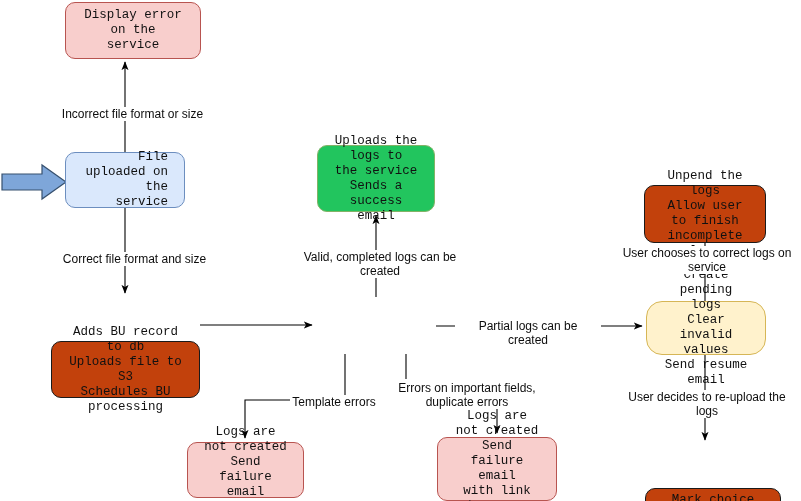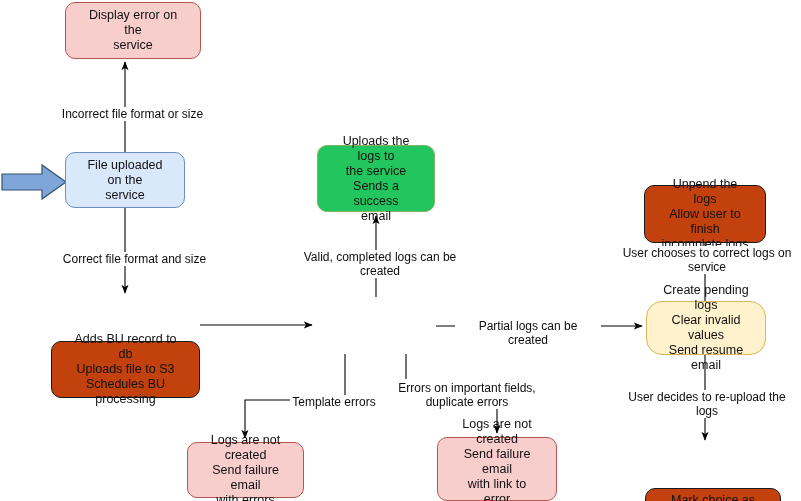--- a/index.html
+++ b/index.html
@@ -30,20 +30,21 @@
     border-radius: 10px;
     display: flex;
     align-items: center;
     justify-content: center;
     text-align: center;
     font-size: 12.5px;
     line-height: 15px;
     color: #111111;
     white-space: pre-line;
     padding: 2px 16px;
+    font-family: Liberation Mono, monospace;
   }
   .n-pink   { background: #f8cecc; border-color: #b85450; }
   .n-blue   { background: #dae8fc; border-color: #6c8ebf; }
   .n-green  { background: #22c55e; border-color: #82b366; }
   .n-yellow { background: #ffe6cc00; background-color: #fff2cc; border-color: #d6b656; border-radius: 16px; }
   .n-plain  { background: #c2410c; border-color: #1a1a1a; margin-top: 44px; }
 
   .edge-label {
     position: absolute;
     font-size: 12px;
@@ -104,21 +105,21 @@
       <line x1="705" y1="355" x2="705" y2="440" stroke="#000" stroke-width="1.1" marker-end="url(#arrowhead)"></line>
     </g>
 
     <g>
       <path d="M2,174 L42,174 L42,165 L66,182 L42,199 L42,190 L2,190 Z" fill="#7ea6d9" stroke="#36506e" stroke-width="1.2" stroke-linejoin="miter"></path>
     </g>
   </svg>
 
   <div class="node n-pink" style="left:65px;  top:2px;   width:136px; height:57px;">Display error on the
 service</div>
-  <div class="node n-blue" style="left:65px;  top:152px; width:120px; height:56px;">File uploaded on the
+  <div class="node n-blue" style="left:65px;  top:152px; width:120px; height:56px;text-align:right;">File uploaded on the
 service</div>
   <div class="node n-plain" style="left:51px;  top:297px; width:149px; height:57px;">Adds BU record to db
 Uploads file to S3
 Schedules BU processing</div>
   <div class="node n-green" style="left:317px; top:145px; width:118px; height:67px;">Uploads the logs to
 the service
 Sends a success
 email</div>
   <div class="node n-pink" style="left:187px; top:442px; width:117px; height:56px;">Logs are not created
 Send failure email

